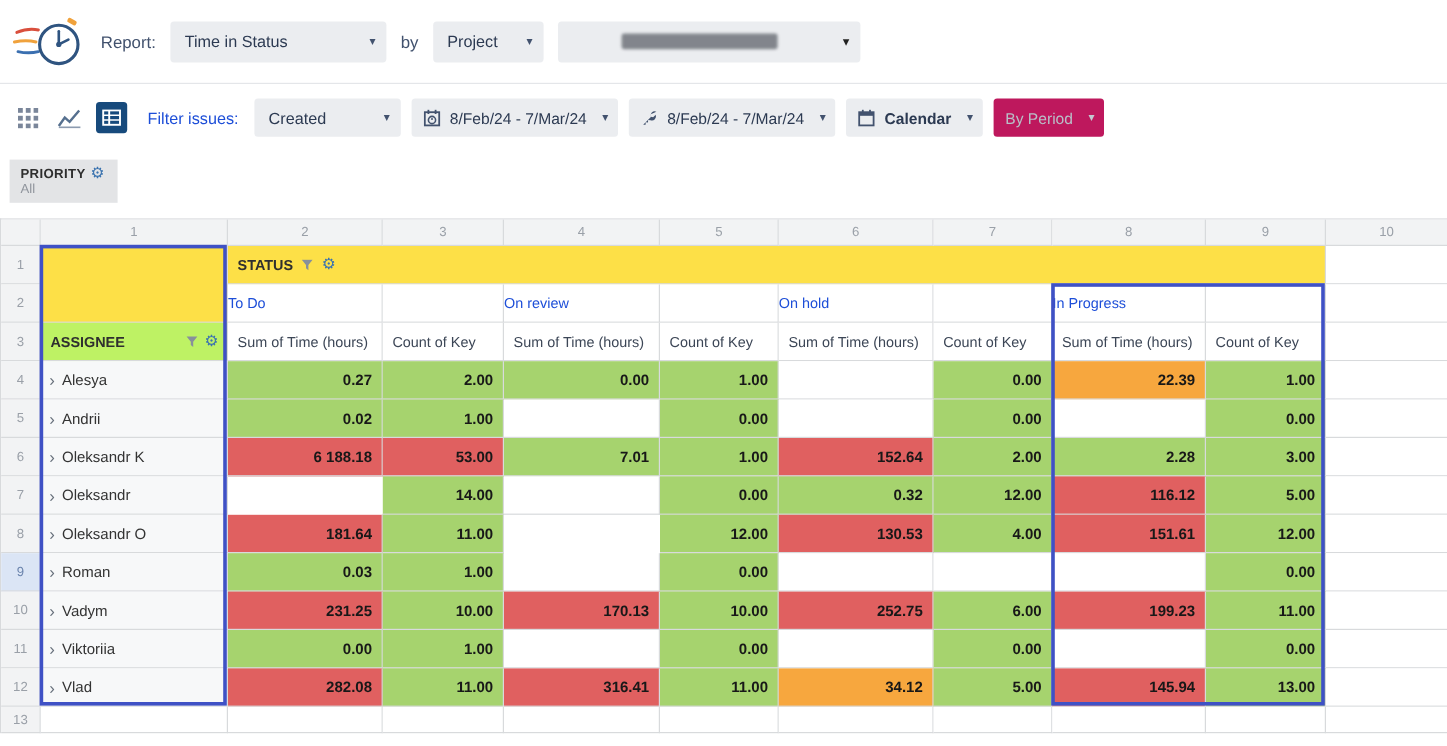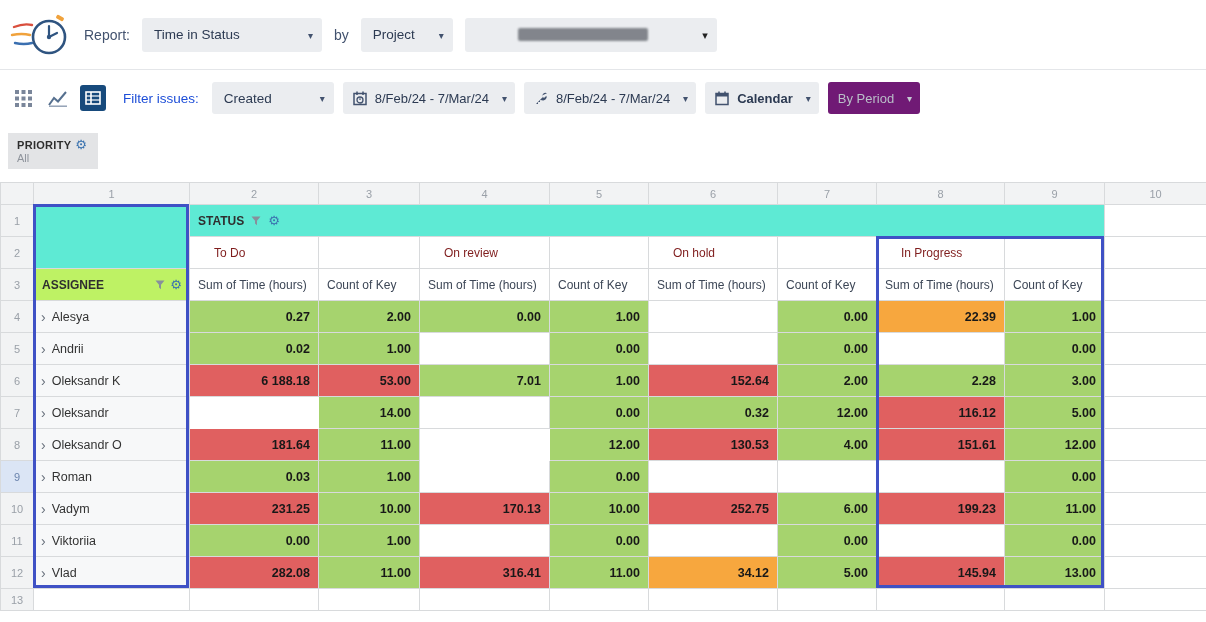--- a/index.html
+++ b/index.html
@@ -23,42 +23,42 @@
   .toolbar{display:flex;align-items:center;height:56px;padding-left:10px;gap:9px}
   .viewbtn{width:26px;height:26px;display:flex;align-items:center;justify-content:center;
     border-radius:3px;cursor:pointer}
   .viewbtn.active{background:#174a7c}
   .filterlbl{font-size:13.5px;color:#1d4ed8;margin:0 4px 0 8px}
   .pill{position:relative;background:#ebedf0;border-radius:3px;height:32px;display:flex;
     align-items:center;gap:7px;padding:0 26px 0 10px;font-size:13px;color:#2c3a52;cursor:pointer;white-space:nowrap}
   .pill .caret{position:absolute;right:8px;top:50%;transform:translateY(-50%);
     font-size:10px;color:#42526e;font-family:"DejaVu Sans",sans-serif}
   .pill.bold{font-weight:bold}
-  .pill.disabled{background:#701a75;color:#b9bfc8;cursor:default}
+  .pill.disabled{background:#be185d;color:#b9bfc8;cursor:default}
   .pill.disabled .caret{color:#c4c9d2}
   .dd.created{width:122px}
   
   .priority{display:inline-block;background:#e3e4e6;margin:7px 0 13px 8px;padding:5px 9px;min-width:90px}
   .priority .row1{display:flex;align-items:center;gap:4px;font-size:11px;font-weight:bold;
     color:#2e2e2e;letter-spacing:.3px}
   .priority .val{font-size:11px;color:#8f949c;margin-top:1px}
   .gear{color:#3b73af;font-size:13px;line-height:1;font-family:"DejaVu Sans",sans-serif;cursor:pointer}
   
   .table-wrap{position:relative;width:1206px}
   #grid{display:grid;grid-template-rows:22px repeat(12,32px) 22px;
     border-top:1px solid #d8dadc;border-left:1px solid #d8dadc}
   .c{border-right:1px solid #d8dadc;border-bottom:1px solid #d8dadc;display:flex;align-items:center;
     font-size:12px;color:#333;background:#fff;overflow:hidden;white-space:nowrap}
   .num{background:#f2f3f4;color:#9aa0a8;font-size:11px;justify-content:center}
   .num.hl{background:#dbe5f5;color:#6b84ad}
-  .hdrgray{background:#5eead4}
+  .hdrgray{background:#fde047}
   .status-cell{font-weight:bold;padding-left:8px;gap:7px;color:#2f2f2f}
   .ahdr{font-weight:bold;padding:0 7px 0 8px;justify-content:space-between;background:#bef264;color:#2f2f2f}
   .ahdr .hicons{display:flex;align-items:center;gap:5px}
-  .sname{padding-left:24px;color:#7f1d1d}
+  .sname{padding-left:0;color:#1d4ed8}
   .mhdr{padding-left:8px;color:#3c4656}
   .acell{background:#f7f8f9;padding-left:7px;color:#333;font-size:12.5px}
   .acell .chev{color:#68707c;margin-right:6px;font-size:14px;line-height:1;cursor:pointer}
   .data{justify-content:flex-end;padding-right:8px;font-weight:bold;font-size:12.5px;color:#181818;cursor:pointer}
   .g{background:#a6d36e}.r{background:#e06060}.o{background:#f7a73e}.w{background:#fff}
   .sel{position:absolute;border:3px solid #3f51c5;pointer-events:none;z-index:5}
   .sel1{left:33px;top:22px;width:156px;height:384px}
   .sel2{left:876px;top:54px;width:228px;height:352px}
 </style>
 </head>

